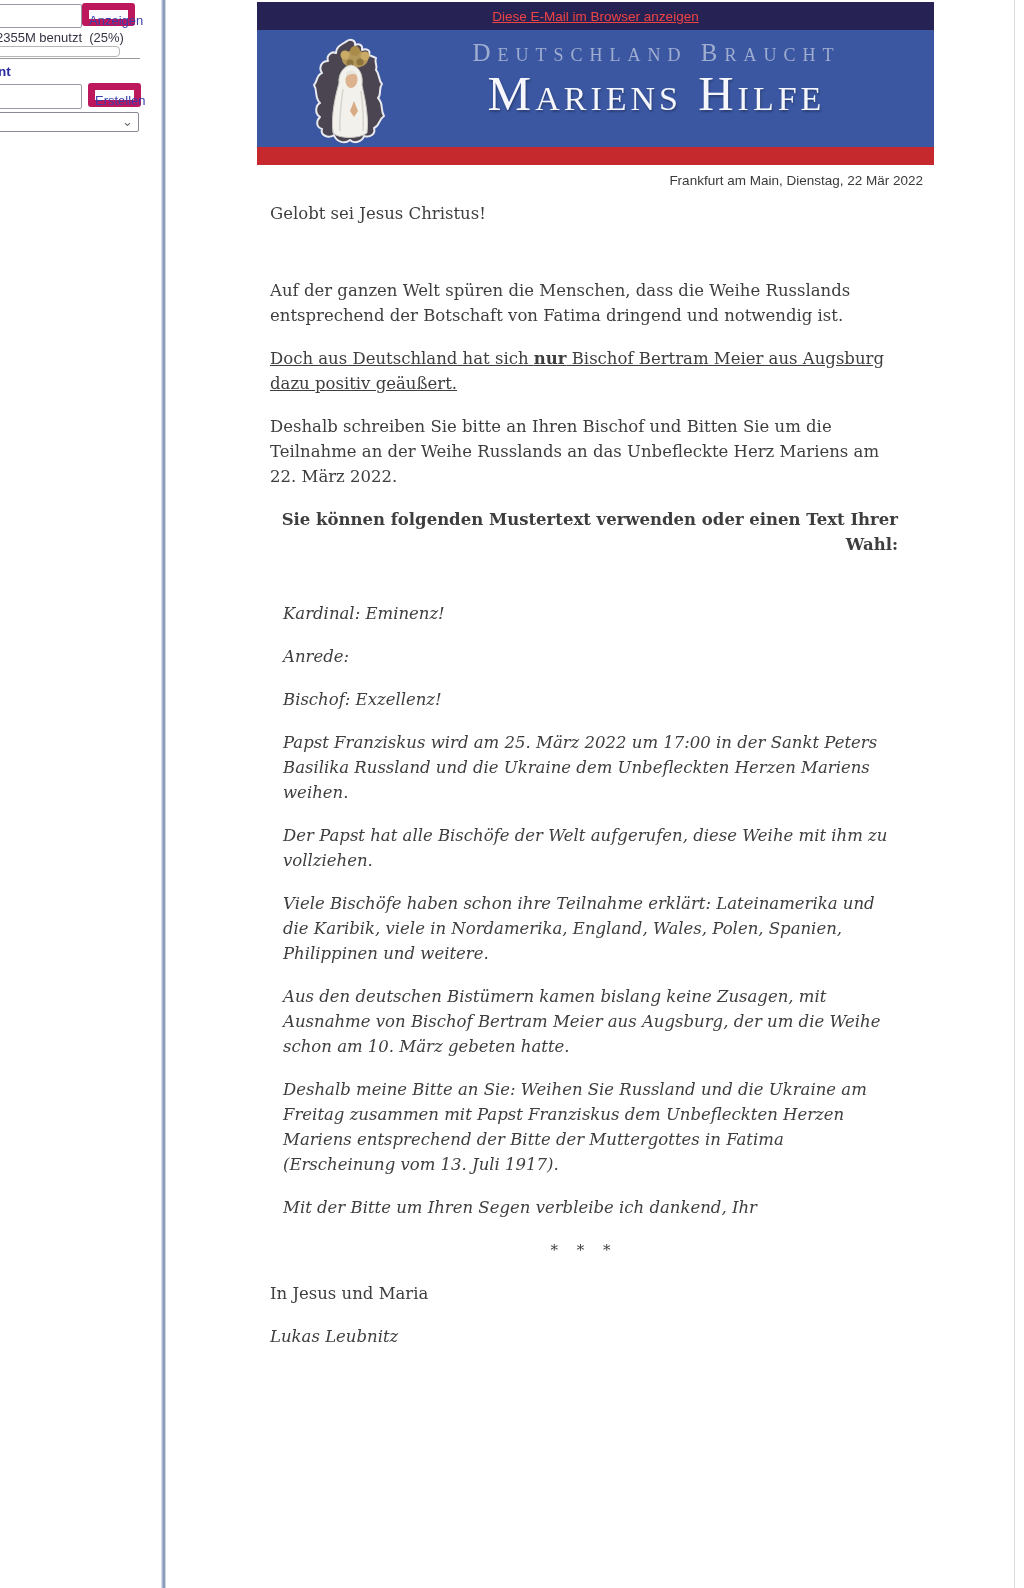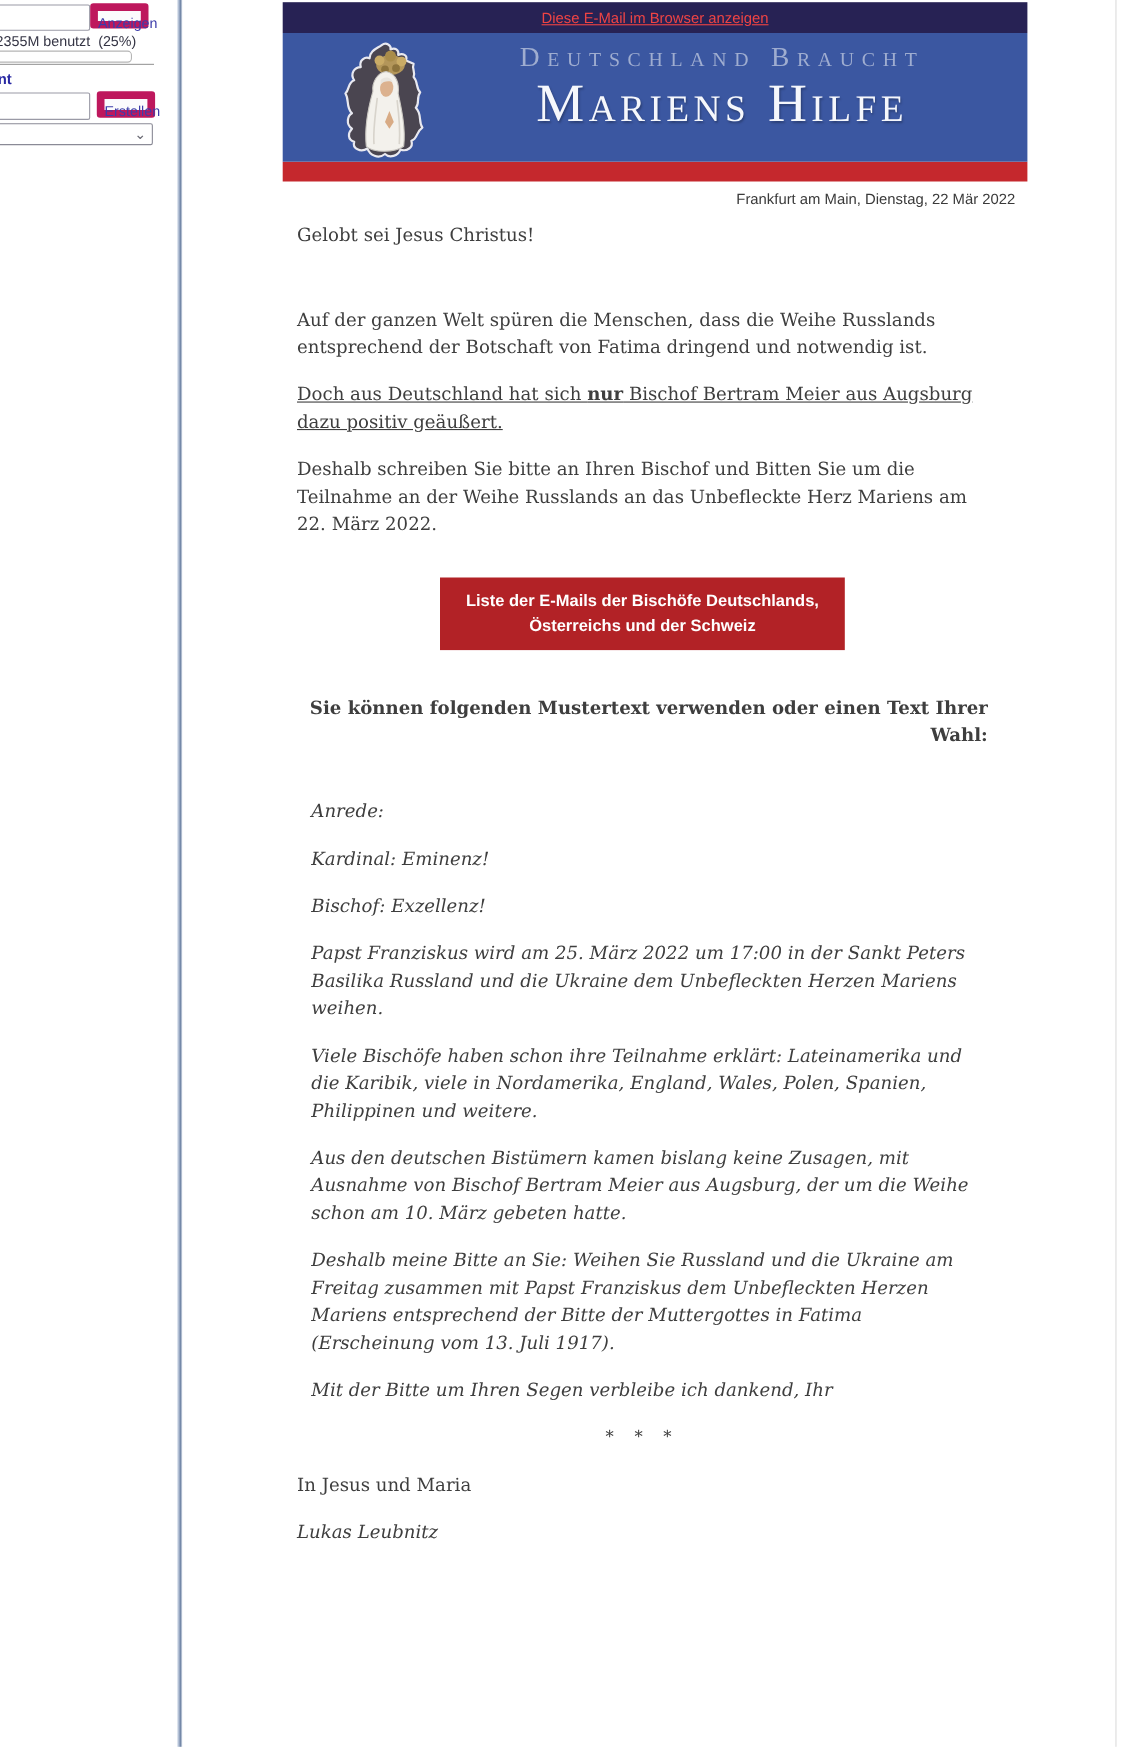--- a/index.html
+++ b/index.html
@@ -154,31 +154,29 @@
 
     <div class="body-text">
       <p class="greeting">Gelobt sei Jesus Christus!</p>
 
       <p>Auf der ganzen Welt spüren die Menschen, dass die Weihe Russlands entsprechend der Botschaft von Fatima dringend und notwendig ist.</p>
 
       <p class="underlined"><span>Doch aus Deutschland hat sich </span><b>nur</b><span> Bischof Bertram Meier aus Augsburg dazu positiv geäußert.</span></p>
 
       <p>Deshalb schreiben Sie bitte an Ihren Bischof und Bitten Sie um die Teilnahme an der Weihe Russlands an das Unbefleckte Herz Mariens am 22. März 2022.</p>
 
-      <div class="cta-row">
-        <button class="cta-btn"><span>Liste der E-Mails der Bischöfe Deutschlands,</span><br><span>Österreichs und der Schweiz</span></button>
-      </div>
 
       <p class="bold-intro">Sie können folgenden Mustertext verwenden oder einen Text Ihrer Wahl:</p>
 
       <div class="sample">
+        <p>Kardinal: Eminenz!</p>
         <p>Anrede:</p>
-        <p>Kardinal: Eminenz!</p>
         <p>Bischof: Exzellenz!</p>
         <p>Papst Franziskus wird am 25. März 2022 um 17:00 in der Sankt Peters Basilika Russland und die Ukraine dem Unbefleckten Herzen Mariens weihen.</p>
+        <p>Der Papst hat alle Bischöfe der Welt aufgerufen, diese Weihe mit ihm zu vollziehen.</p>
         <p>Viele Bischöfe haben schon ihre Teilnahme erklärt: Lateinamerika und die Karibik, viele in Nordamerika, England, Wales, Polen, Spanien, Philippinen und weitere.</p>
         <p>Aus den deutschen Bistümern kamen bislang keine Zusagen, mit Ausnahme von Bischof Bertram Meier aus Augsburg, der um die Weihe schon am 10. März gebeten hatte.</p>
         <p>Deshalb meine Bitte an Sie: Weihen Sie Russland und die Ukraine am Freitag zusammen mit Papst Franziskus dem Unbefleckten Herzen Mariens entsprechend der Bitte der Muttergottes in Fatima (Erscheinung vom 13. Juli 1917).</p>
         <p>Mit der Bitte um Ihren Segen verbleibe ich dankend, Ihr</p>
       </div>
 
       <p class="separator">* * *</p>
 
       <p class="signoff">In Jesus und Maria</p>
       <p class="signature">Lukas Leubnitz</p>

